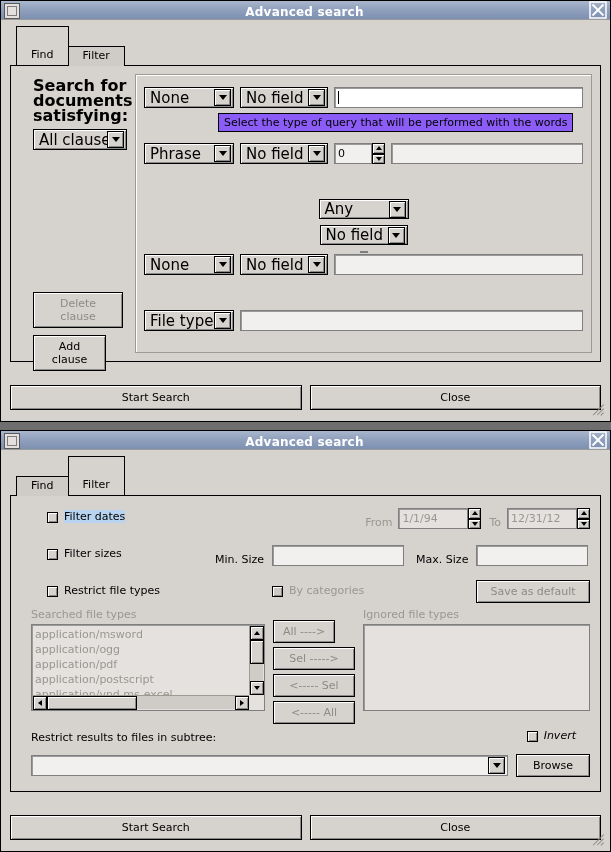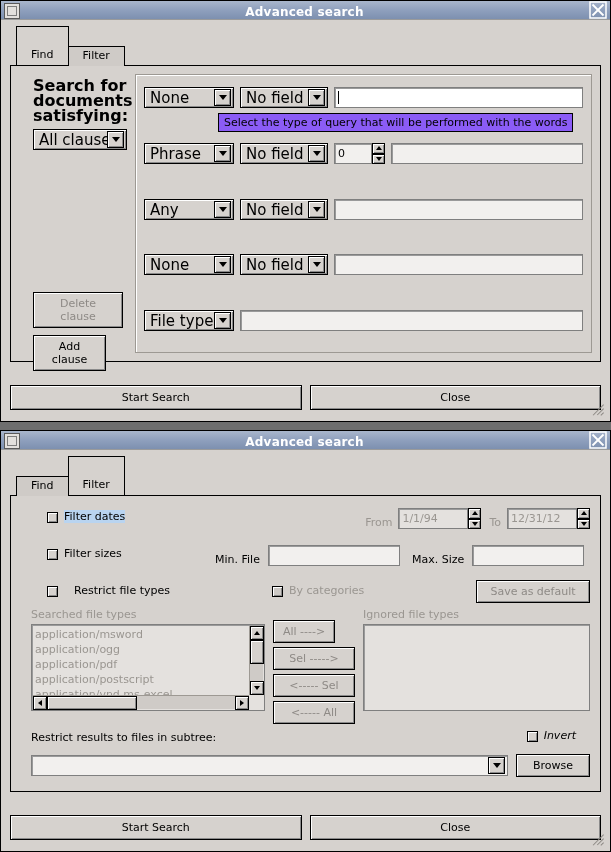--- a/index.html
+++ b/index.html
@@ -399,21 +399,21 @@
             <div class="spin">
               <div class="up"></div>
               <div class="dn"></div>
             </div>
           </div>
           <div class="textin" style="flex:1;">
             <span></span>
           </div>
         </div>
 
-        <div class="clause-row" style="top: 124px;">
+        <div class="clause-row" style="top: 124px; flex-direction: column;">
           <div class="combo" style="width: 90px;">
             <span class="lbl">Any</span>
             <span class="arrowbox">
                 <i class="caret"></i>
               </span>
           </div>
           <div class="combo" style="width: 88px;">
             <span class="lbl">No field</span>
             <span class="arrowbox">
                 <i class="caret"></i>
@@ -513,31 +513,31 @@
             <div class="up"></div>
             <div class="dn"></div>
           </div>
       </div>
 
       <div class="frow" style="left: 20px; top: 51px;">
         <span class="check"></span>
         <span style="margin-left:6px;">Filter sizes</span>
       </div>
       <div class="frow" style="left: 188px; top: 49px; right: 10px;">
-        <span>Min. File</span>
+        <span>Min. Size</span>
         <div class="textin" style="width: 132px; margin-left:8px;">
           <span></span>
         </div>
         <span style="margin-left:12px;">Max. Size</span>
         <div class="textin" style="width: 112px; margin-left:8px;">
           <span></span>
         </div>
       </div>
 
-      <div class="frow" style="left: 20px; top: 88px; gap: 10px;">
+      <div class="frow" style="left: 20px; top: 88px;">
         <span class="check"></span>
         <span style="margin-left:6px;">Restrict file types</span>
       </div>
       <div class="frow" style="left: 245px; top: 88px;">
         <span class="check disabled"></span>
         <span class="lbl-dis" style="margin-left:6px;">By categories</span>
       </div>
       <div class="btn disabled" style="position:absolute; right:10px; top:84px; width:114px;">Save as default</div>
 
       <div style="position:absolute; left:20px; top:112px; width:234px;">

